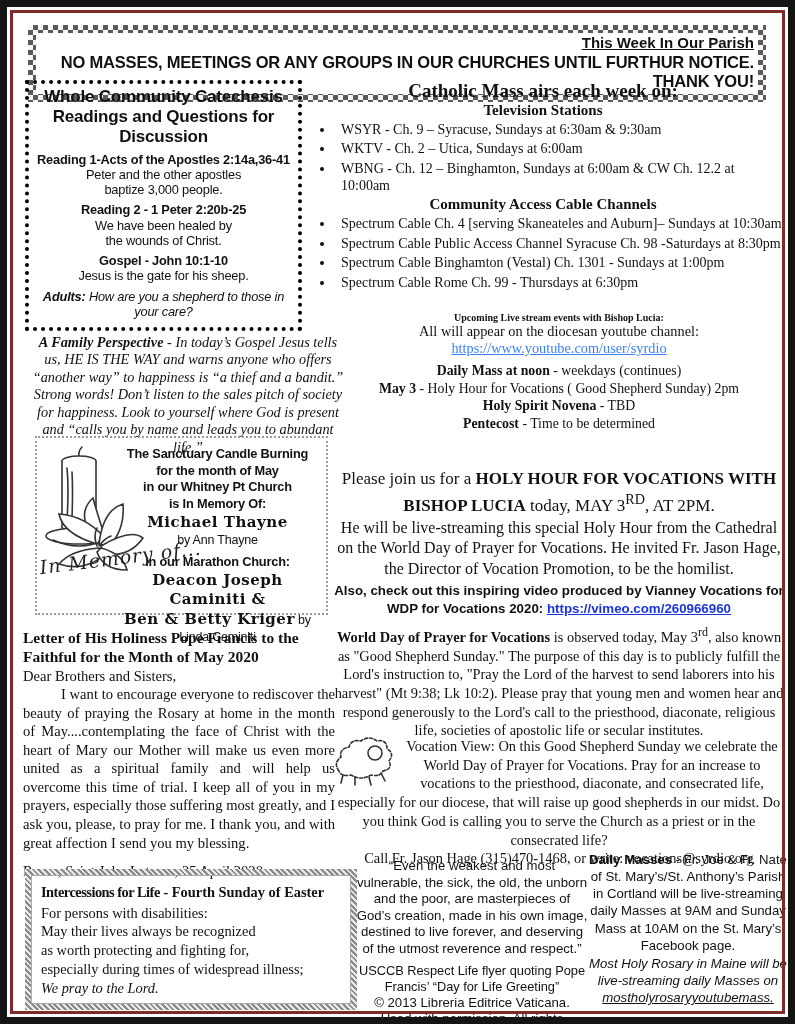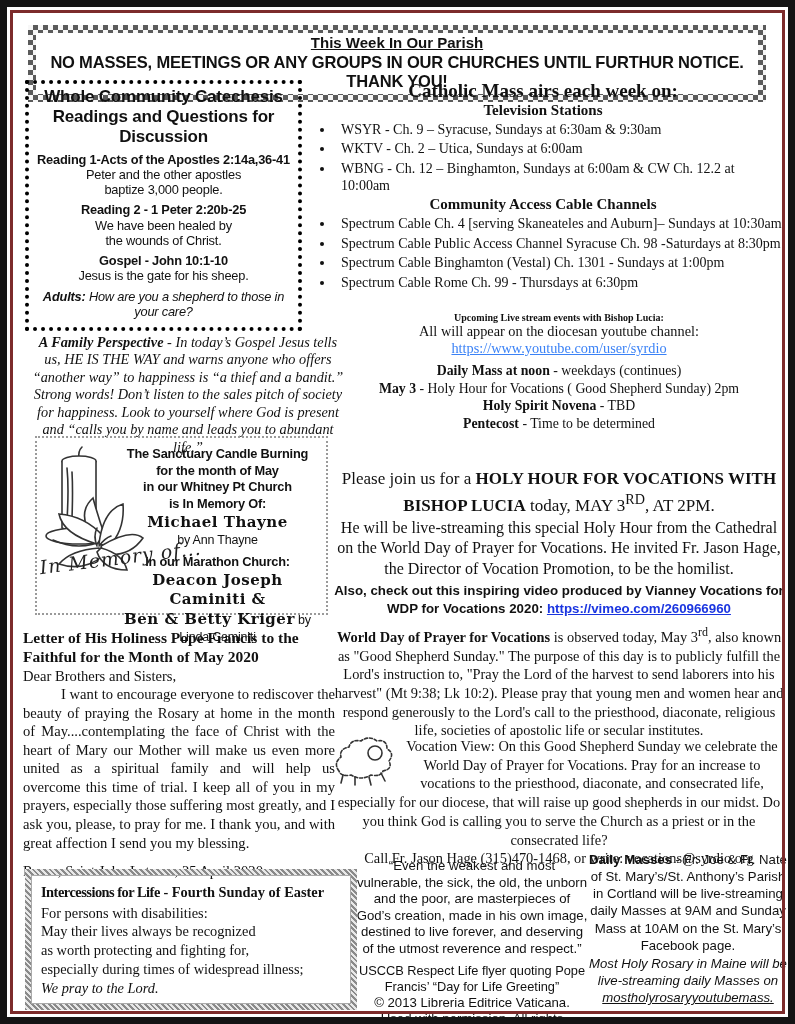--- a/index.html
+++ b/index.html
@@ -8,21 +8,21 @@
     font-family:"Liberation Serif",serif;color:#111;
   }
   .frame-black{position:absolute;inset:0;border:7px solid #141414;pointer-events:none;z-index:50;}
   .frame-maroon{position:absolute;inset:10px;border:3px solid #7c2b2b;pointer-events:none;z-index:50;}
 
   
   .banner-wrap{
     position:absolute;left:28px;top:25px;width:738px;box-sizing:border-box;padding:8px;
     background:repeating-conic-gradient(#5a5a5a 0% 25%,#f7f7f7 0% 50%);background-size:10px 10px;
   }
-  .banner-inner{background:#fff;text-align:center;padding:1px 4px 3px;font-family:"Liberation Sans",sans-serif;}
+  .banner-inner{background:#fff;text-align:right;padding:1px 4px 3px;font-family:"Liberation Sans",sans-serif;}
   .banner-title{font-size:15px;font-weight:bold;text-decoration:underline;margin-bottom:2px;}
   .banner-notice{font-size:16.5px;font-weight:bold;letter-spacing:-0.2px;}
 
   
   .cat-box{
     position:absolute;left:25px;top:80px;width:277px;height:251px;box-sizing:border-box;
     border:4px dotted #000;padding:3px 2px;text-align:center;overflow:hidden;
     font-family:"Liberation Sans",sans-serif;font-size:12.8px;line-height:1.18;letter-spacing:-0.2px;
   }
   .cat-box .t{font-weight:bold;font-size:17px;}

